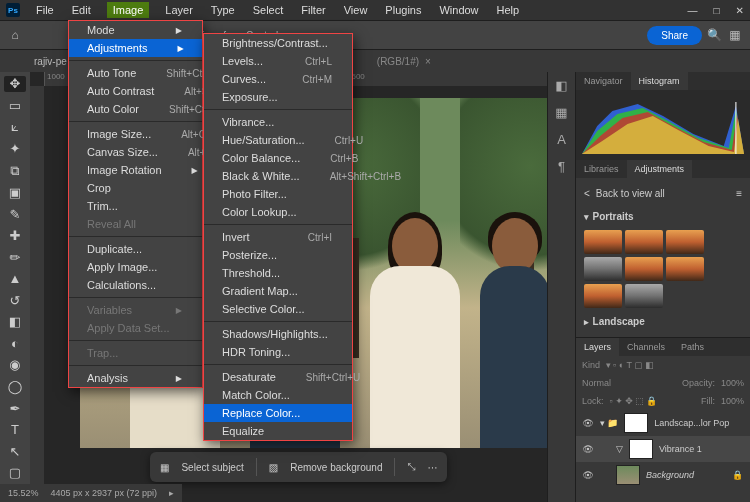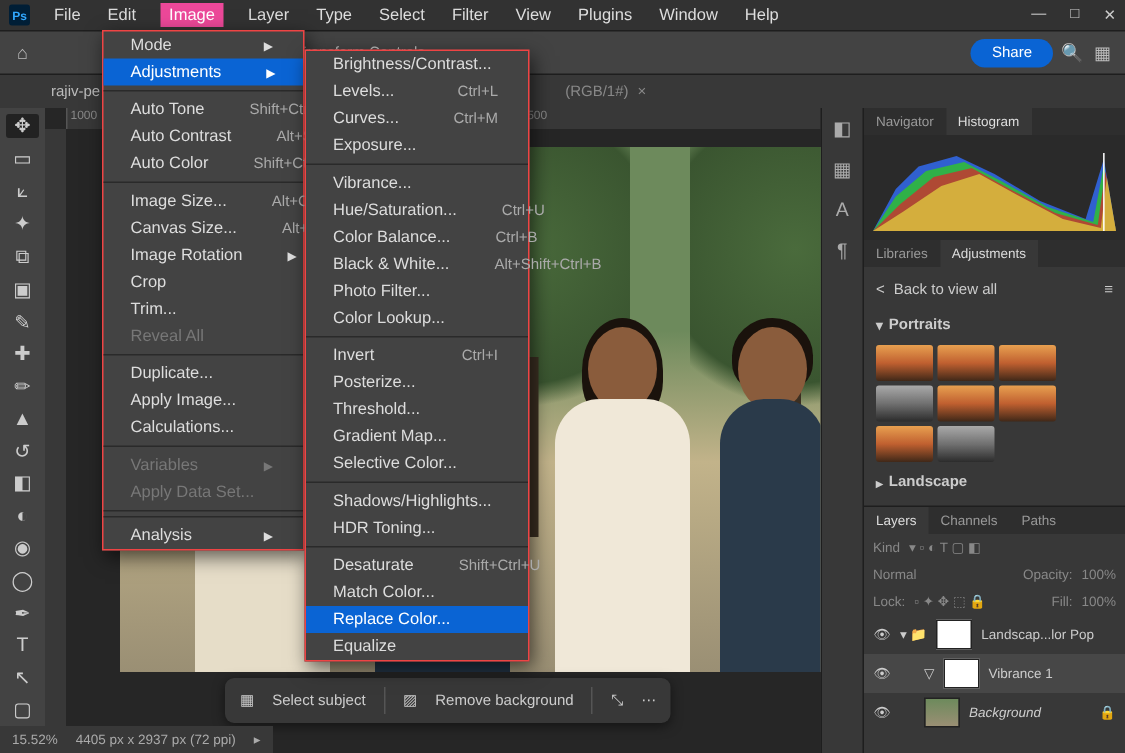--- a/index.html
+++ b/index.html
@@ -1,20 +1,20 @@
 <!DOCTYPE html>
 <html><head>
 <meta charset="utf-8">
 <style>
   * { box-sizing: border-box; margin: 0; padding: 0; font-family: "Segoe UI", Tahoma, sans-serif; }
   body { background: #323232; color: #ccc; font-size: 11px; width: 750px; height: 502px; overflow: hidden; position: relative; }
   .titlebar { height: 20px; background: #323232; display: flex; align-items: center; padding: 0 6px; gap: 14px; }
   .ps-logo { width: 14px; height: 14px; background: #001e36; color: #31a8ff; font-size: 8px; font-weight: bold; display: flex; align-items: center; justify-content: center; border-radius: 2px; }
   .menubar-item { font-size: 11px; color: #ddd; padding: 2px 2px; cursor: default; }
-  .menubar-item.open { background: #ec4899; color: #fff; padding: 2px 6px; }
+  .menubar-item.open { background: #4d7c0f; color: #fff; padding: 2px 6px; }
   .win-controls { margin-left: auto; display: flex; gap: 16px; color: #ccc; font-size: 10px; }
   .toolbar-row { height: 30px; background: #434343; border-top: 1px solid #1e1e1e; border-bottom: 1px solid #1e1e1e; display: flex; align-items: center; padding: 0 8px; font-size: 10px; color: #bbb; gap: 6px; }
   .share-btn { background: #0a64d4; color: #fff; border-radius: 12px; padding: 4px 14px; font-size: 10px; margin-left: auto; }
   .icon-sm { width: 14px; height: 14px; display: inline-flex; align-items: center; justify-content: center; font-size: 12px; color: #bbb; }
   .tab-row { height: 22px; background: #383838; display: flex; align-items: center; padding-left: 34px; font-size: 10px; color: #bbb; }
   .main { display: flex; height: 430px; }
   .tool-strip { width: 30px; background: #434343; display: flex; flex-direction: column; align-items: center; padding-top: 4px; gap: 6px; }
   .tool-strip .t { width: 22px; height: 20px; display: flex; align-items: center; justify-content: center; color: #ccc; font-size: 13px; border-radius: 2px; }
   .tool-strip .t.sel { background: #222; }
   .canvas-area { flex: 1; background: #262626; position: relative; overflow: hidden; }
@@ -345,20 +345,23 @@
     </div>
     <div class="menu-sep"></div>
     <div class="menu-item disabled">
       <span>Variables</span>
       <span class="menu-arrow">▶</span>
     </div>
     <div class="menu-item disabled">
       <span>Apply Data Set...</span>
     </div>
     <div class="menu-sep"></div>
+    <div class="menu-item disabled">
+      <span>Trap...</span>
+    </div>
     <div class="menu-sep"></div>
     <div class="menu-item">
       <span>Analysis</span>
       <span class="menu-arrow">▶</span>
     </div>
   </div>
 
 <div class="menu menu2" id="menu2">
     <div class="menu-item">
       <span>Brightness/Contrast...</span>

